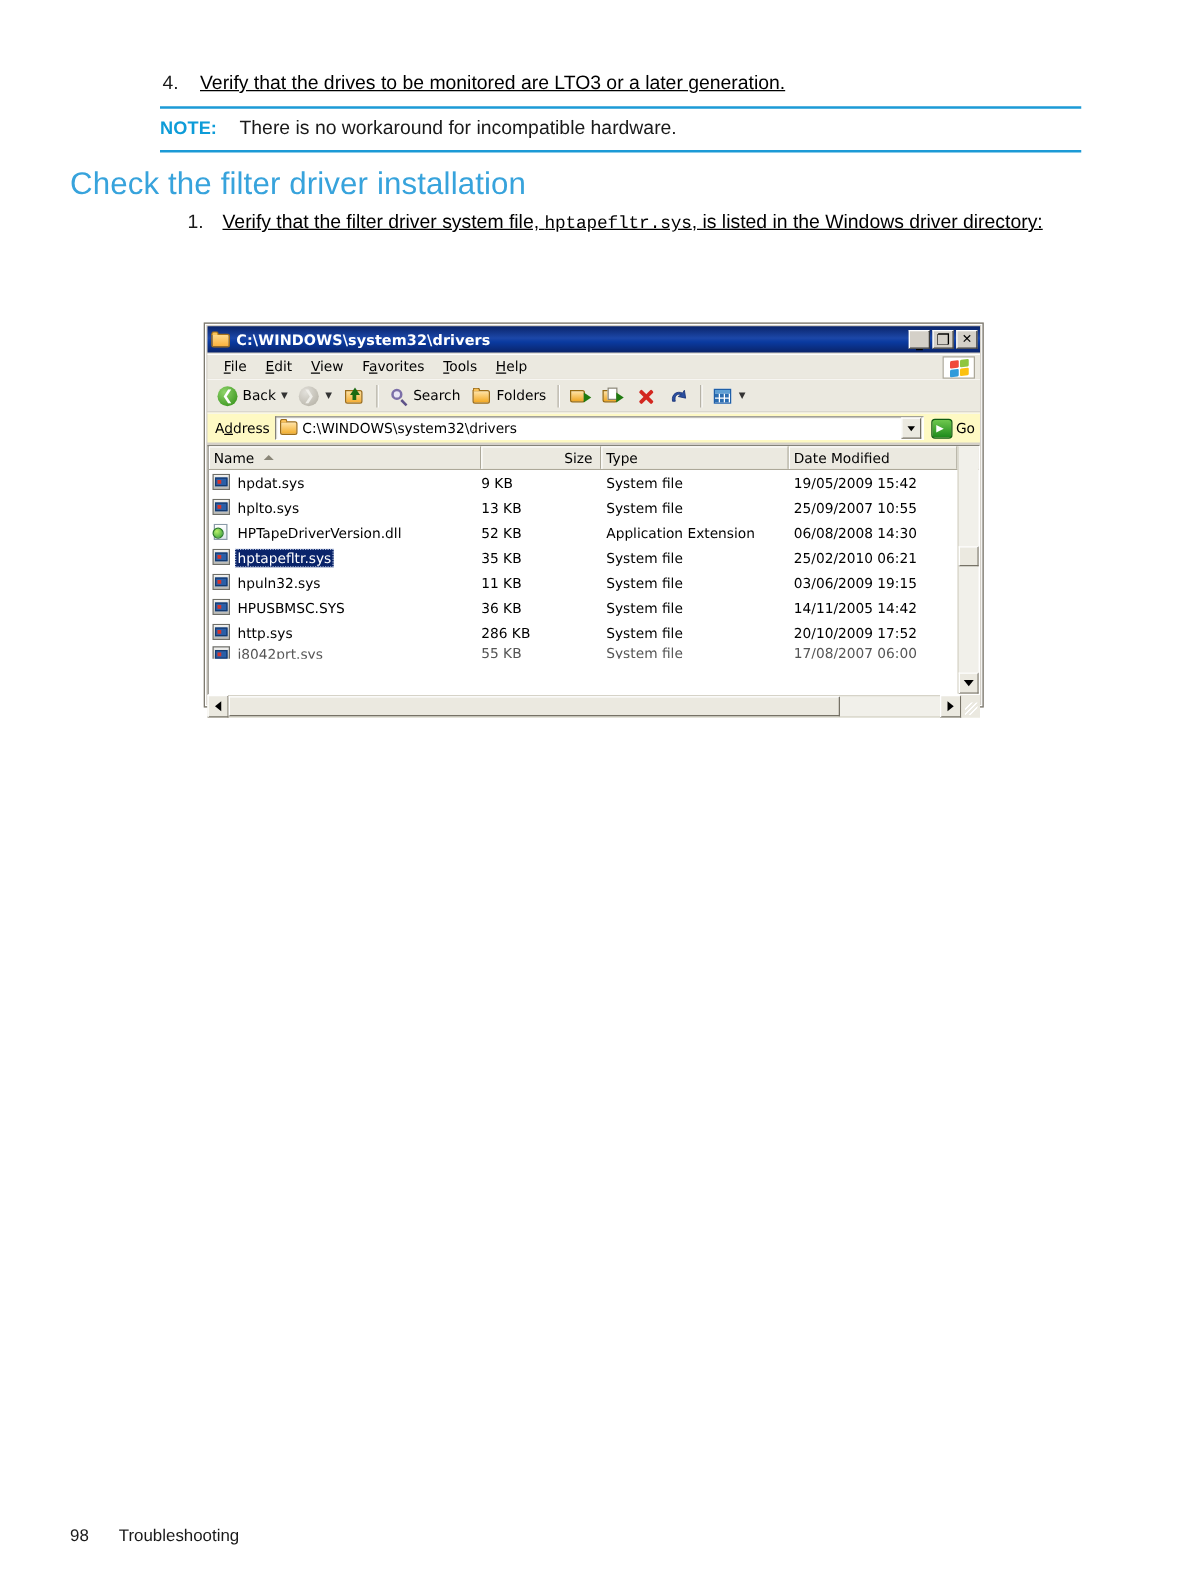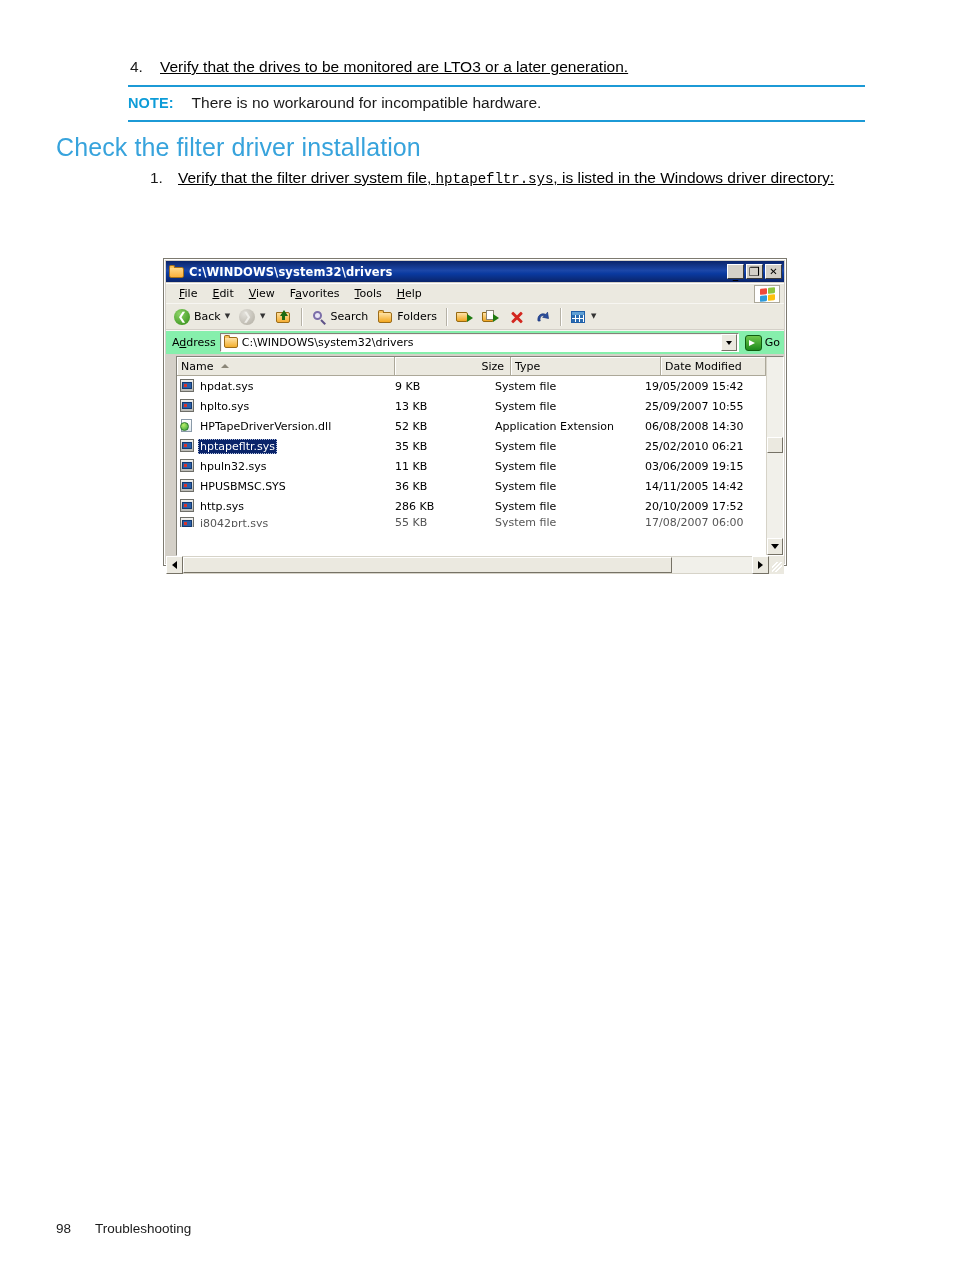--- a/index.html
+++ b/index.html
@@ -390,21 +390,21 @@
     position:absolute; left:2px; top:6px;
     display:grid; grid-template-columns: repeat(3,3px);
     gap:1px;
   }
   .ic-views .dots i { width:3px; height:3px; display:block; background:#2a6cb0; }
 
   
   .addrbar {
     height: 24px;
     margin: 1px 2px 0 2px;
-    background: #86efac;
+    background: #fef9c3;
     border-top: 1px solid #f7f6f2;
     display: flex;
     align-items: center;
     padding: 0 4px 0 6px;
     box-sizing: border-box;
     gap: 4px;
   }
   .addr-label { font-size: 11px; white-space: nowrap; }
   .addr-field {
     flex: 1 1 auto;
@@ -473,21 +473,21 @@
     position: absolute; left: 3px; top: 4.5px;
     width: 0; height: 0;
     border-top: 3.5px solid transparent;
     border-bottom: 3.5px solid transparent;
     border-left: 6px solid #ffffff;
   }
   .go-label { font-size: 11px; }
 
   
   .listpane {
-    margin: 2px 2px 0 12px;
+    margin: 2px 2px 0 2px;
     height: 200px;
     background: #ffffff;
     border: 1px solid;
     border-color: #848279 #ffffff #ffffff #848279;
     box-sizing: border-box;
     position: relative;
     overflow: hidden;
   }
   .colheads {
     display: flex;
@@ -502,21 +502,21 @@
     box-shadow: inset 1px 1px 0 #ffffff;
     display: flex;
     align-items: center;
     font-size: 11px;
     padding: 0 4px;
     box-sizing: border-box;
     white-space: nowrap;
     position: relative;
   }
   .colhead.c-name { width: 218px; }
-  .colhead.c-size { width: 116px; justify-content: flex-end; padding-right: 6px; padding-left: 28px; }
+  .colhead.c-size { width: 96px; justify-content: flex-end; padding-right: 6px; padding-left: 28px; }
   .colhead.c-type { width: 150px; }
   .colhead.c-date { flex: 1 1 auto; }
   .sortarrow {
     width: 0; height: 0;
     border-left: 4px solid transparent;
     border-right: 4px solid transparent;
     border-bottom: 4px solid #8a8678;
     margin-left: 8px;
   }
   .hdr-scrollcap {

